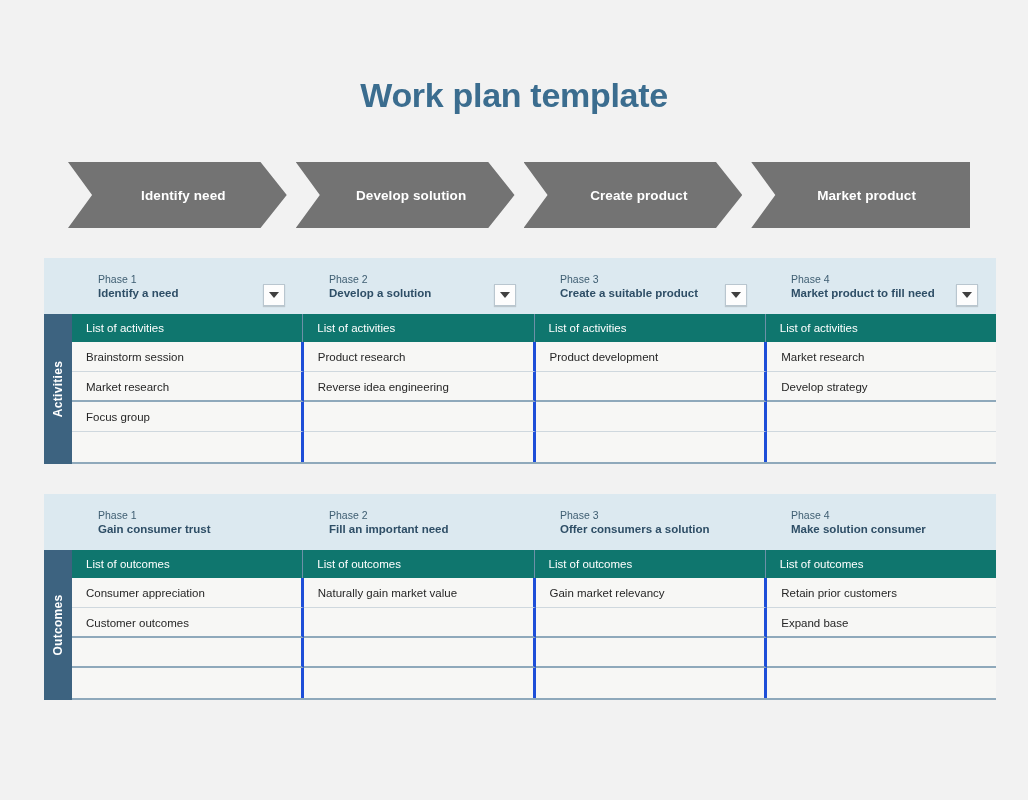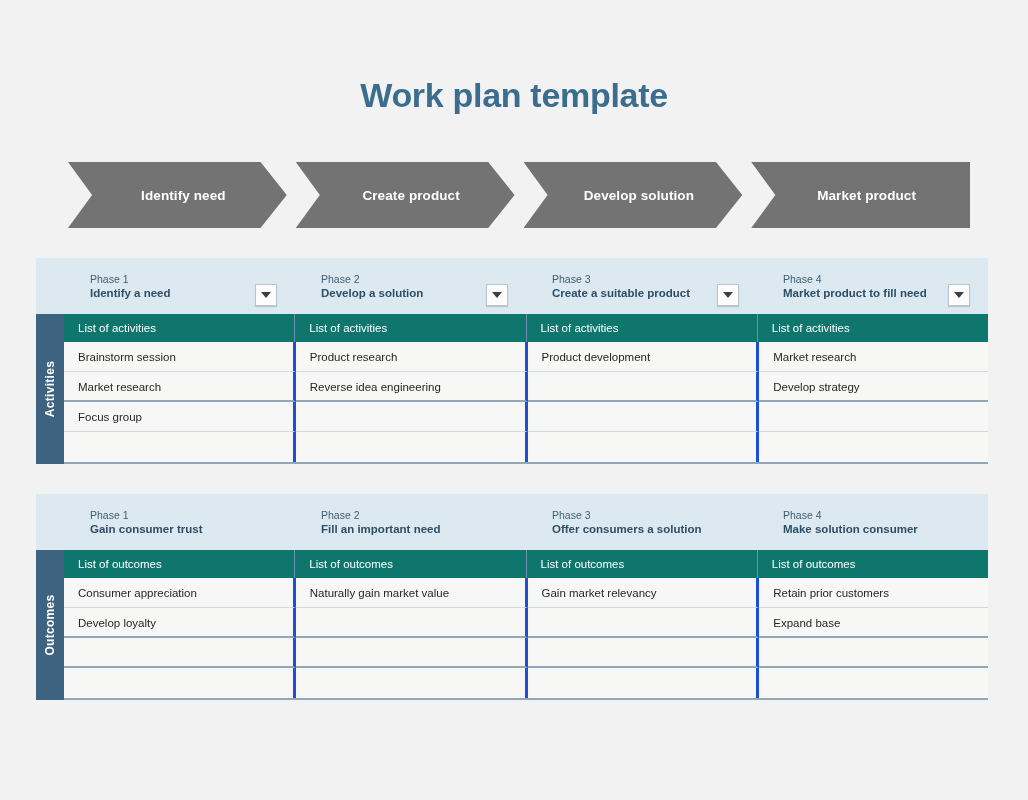--- a/index.html
+++ b/index.html
@@ -62,21 +62,21 @@
   }
   .chevron.last {
     -webkit-clip-path: polygon(0 0, 100% 0, 100% 100%, 0 100%, 11% 50%);
     clip-path: polygon(0 0, 100% 0, 100% 100%, 0 100%, 11% 50%);
   }
   .chevron-label { pointer-events: none; }
 
   
   .table-block {
     position: absolute;
-    left: 36px;
+    left: 44px;
     width: 952px;
   }
   .table-block.activities { top: 258px; }
   .table-block.outcomes  { top: 494px; }
 
   .phase-band {
     display: flex;
     background: #dce9f0;
     height: 56px;
     box-sizing: border-box;
@@ -188,24 +188,24 @@
 
 <div class="page">
 
   <div class="title">Work plan template</div>
 
   <div class="chevron-row">
     <div class="chevron">
       <span class="chevron-label">Identify need</span>
     </div>
     <div class="chevron">
+      <span class="chevron-label">Develop solution</span>
+    </div>
+    <div class="chevron">
       <span class="chevron-label">Create product</span>
-    </div>
-    <div class="chevron">
-      <span class="chevron-label">Develop solution</span>
     </div>
     <div class="chevron last">
       <span class="chevron-label">Market product</span>
     </div>
   </div>
 
   <div class="table-block activities">
 
     <div class="phase-band">
       <div class="rail-pad"></div>
@@ -328,21 +328,21 @@
         </div>
 
         <div class="grid-row thin">
           <div class="cell">Consumer appreciation</div>
           <div class="cell">Naturally gain market value</div>
           <div class="cell">Gain market relevancy</div>
           <div class="cell">Retain prior customers</div>
         </div>
 
         <div class="grid-row">
-          <div class="cell">Develop loyalty</div>
+          <div class="cell">Customer outcomes</div>
           <div class="cell"></div>
           <div class="cell"></div>
           <div class="cell">Expand base</div>
         </div>
 
         <div class="grid-row">
           <div class="cell"></div>
           <div class="cell"></div>
           <div class="cell"></div>
           <div class="cell"></div>

